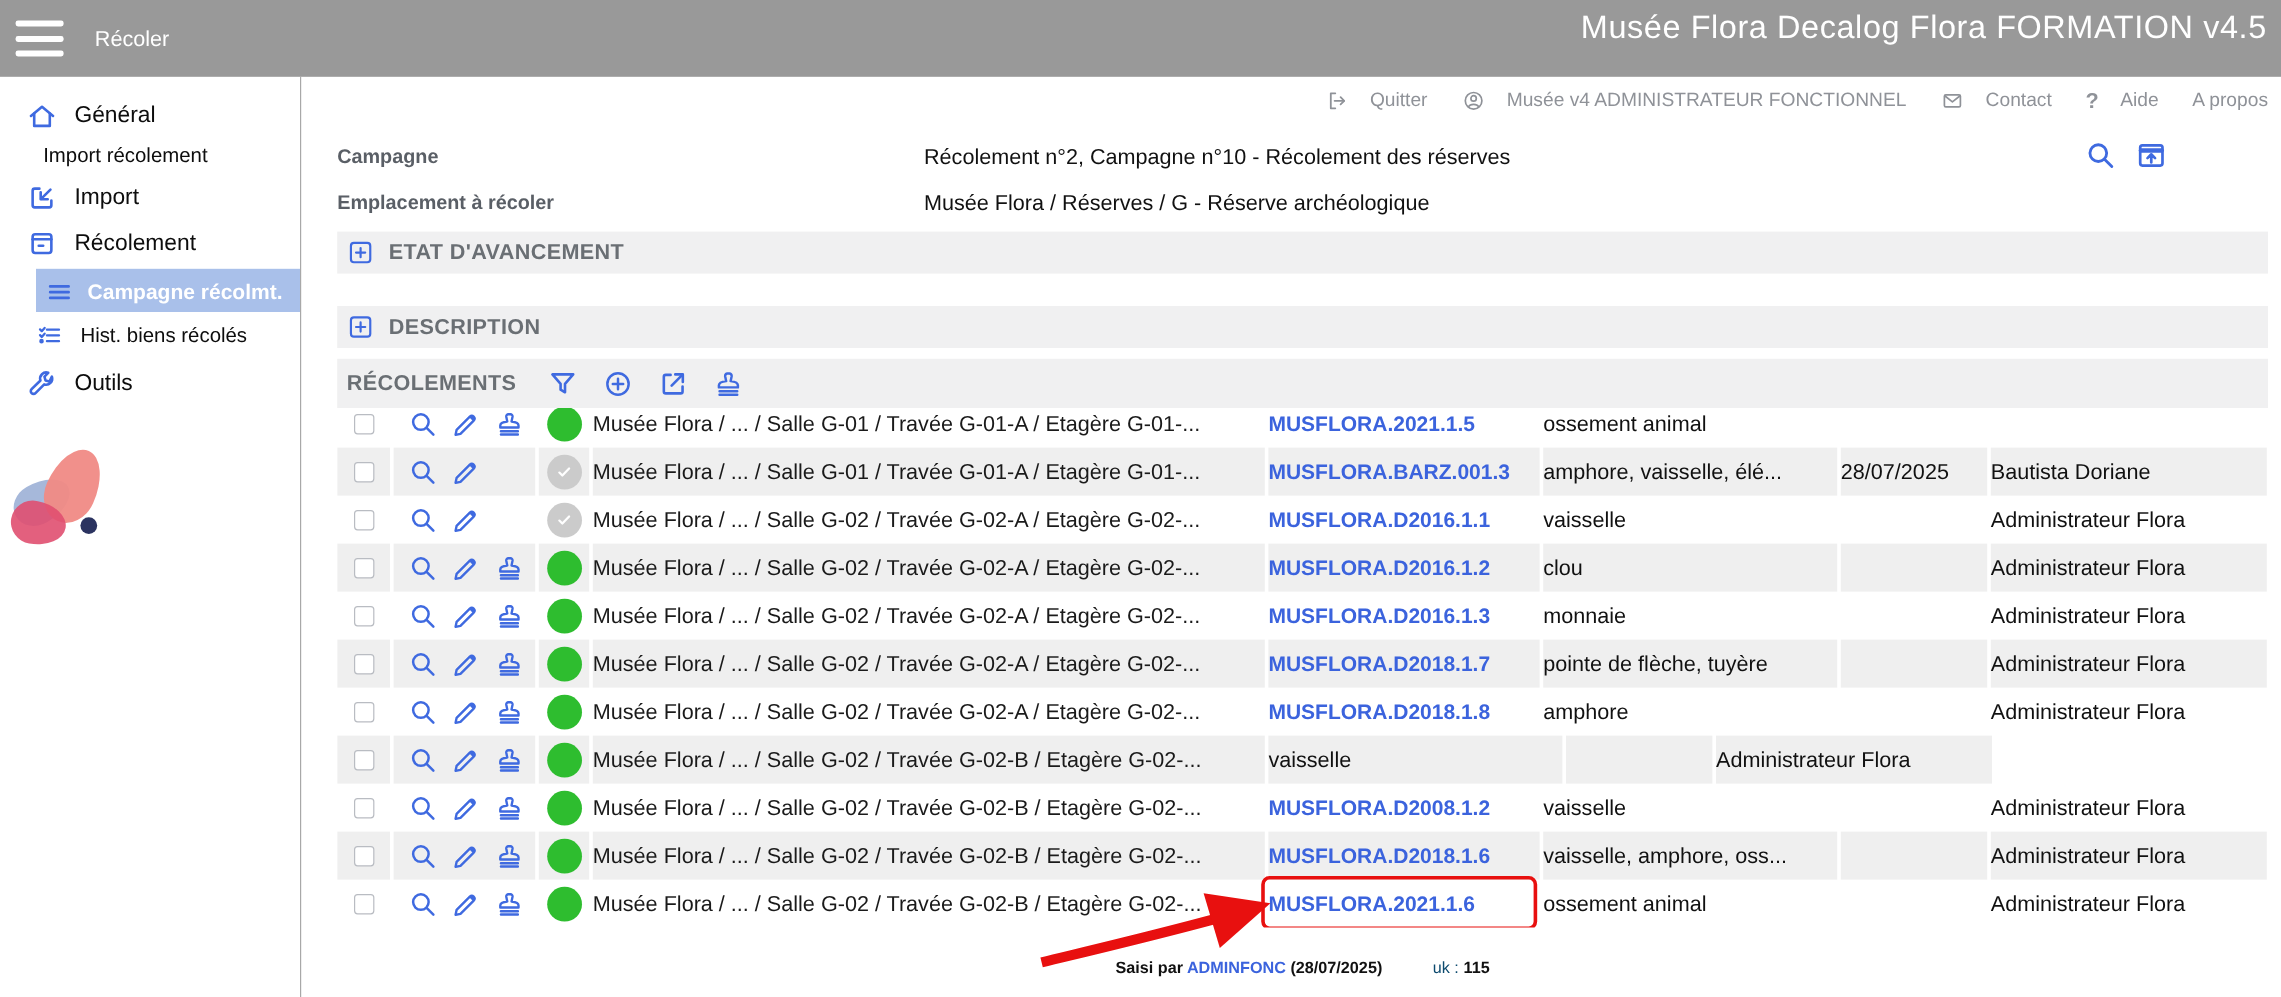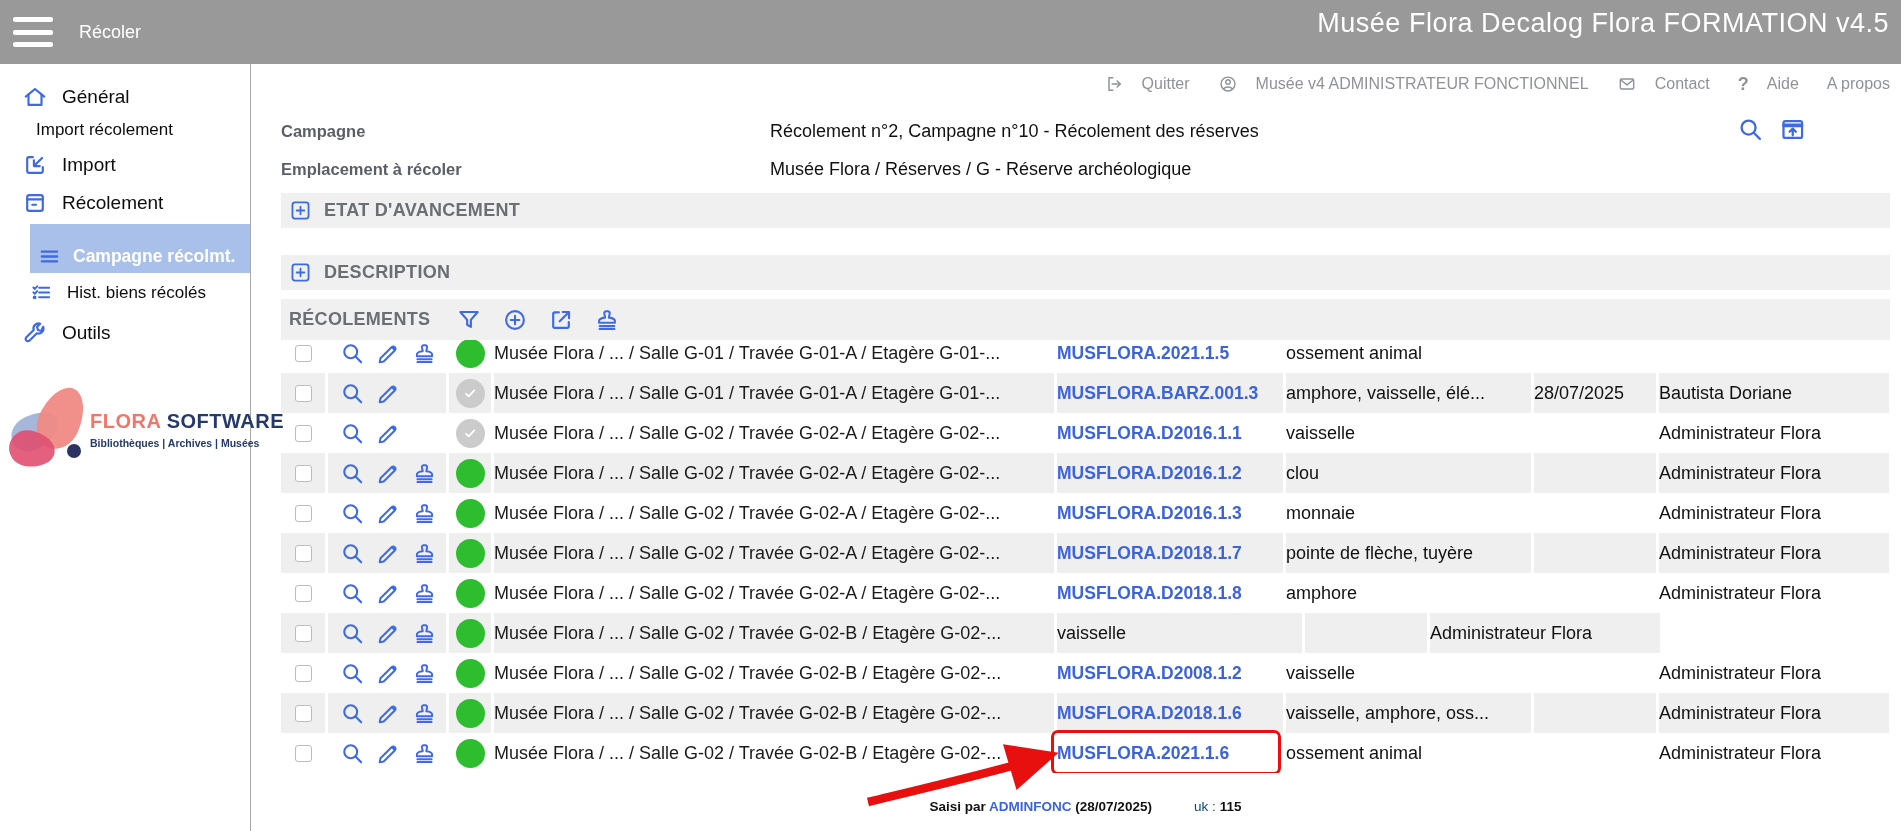--- a/index.html
+++ b/index.html
@@ -20,21 +20,21 @@
   .content-row{ display:flex; height:767px; }
 
   
   .sidebar{ width:251px; min-width:251px; border-right:1px solid #a8a8a8; padding-top:14px; background:#fff; }
   .nav-item{ display:flex; align-items:center; gap:14px; padding:6px 0 6px 22px; cursor:pointer; }
   .nav-item .lbl{ font-size:19px; color:#0d0d0d; }
   .nav-sub{ padding-left:34px; }
   .nav-sub .lbl{ font-size:17px; }
   .nav-sub.plain{ padding:4px 0 6px 36px; }
   .nav-sub.plain .lbl{ font-size:17px; }
-  .nav-active{ background:var(--hl); margin:2px 0 2px 30px; padding:21px 0 5px 8px; display:flex; align-items:center; gap:12px; cursor:pointer;}
+  .nav-active{ background:var(--hl); margin:2px 0 2px 30px; padding:8px 0 5px 8px; display:flex; align-items:center; gap:12px; cursor:pointer;}
   .nav-active .lbl{ color:#fff; font-weight:bold; font-size:17.5px; }
   .icon24{ width:26px; height:26px; flex:none; }
   .icon22{ width:23px; height:23px; flex:none; }
 
   
   .logo{ position:relative; margin:34px 0 0 10px; width:235px; height:80px; }
   .petal{ position:absolute; border-radius:50% 50% 50% 50%/60% 60% 40% 40%; }
   .petal1{ width:42px; height:64px; left:30px; top:0; background:#f08a85; transform:rotate(24deg); opacity:.95;}
   .petal2{ width:34px; height:50px; left:8px; top:20px; background:#97abd4; transform:rotate(60deg); opacity:.85;}
   .petal3{ width:36px; height:46px; left:4px; top:40px; background:#e04f70; transform:rotate(100deg); opacity:.9;}
@@ -233,27 +233,20 @@
           <use href="#i-wrench"></use>
         </svg>
       <span class="lbl">Outils</span>
     </div>
 
     <div class="logo">
       <div class="petal petal2"></div>
       <div class="petal petal1"></div>
       <div class="petal petal3"></div>
       <div class="logo-dot"></div>
-      <div class="logo-text">
-        <div class="logo-line1">
-          <span class="logo-flora">FLORA</span>
-          <span class="logo-sw">SOFTWARE</span>
-        </div>
-        <div class="logo-tag">Bibliothèques | Archives | Musées</div>
-      </div>
     </div>
   </aside>
 
   <main class="main">
 
     <div class="utility-row">
       <div class="utility-item">
         <svg class="uicon" viewBox="0 0 24 24" stroke="#8f9298" stroke-width="1.8" stroke-linecap="round" stroke-linejoin="round">
             <use href="#i-exit"></use>
           </svg>

